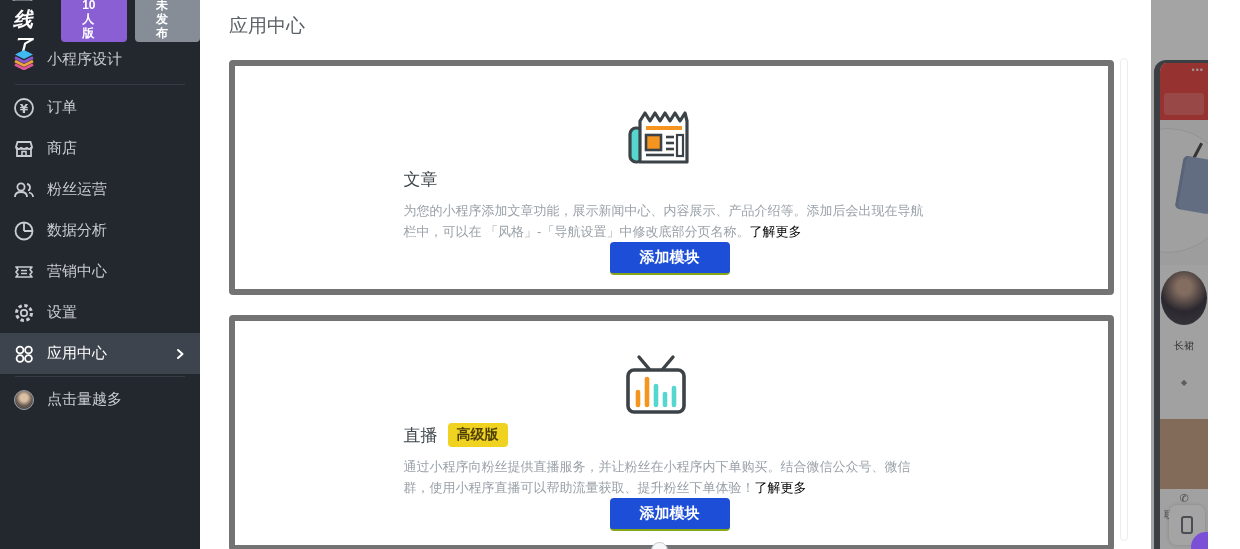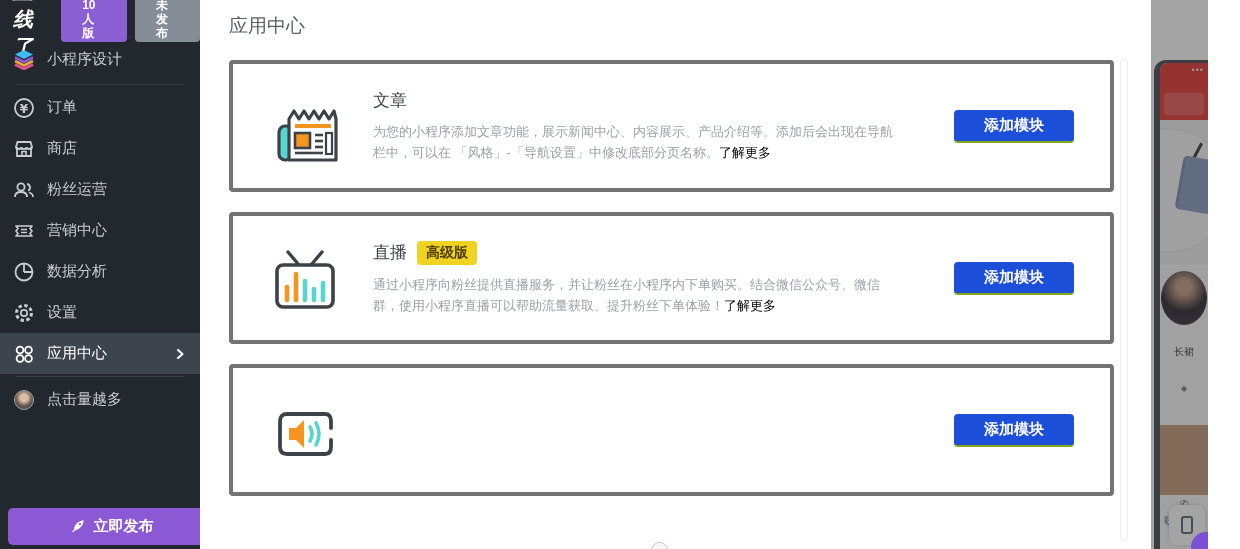--- a/index.html
+++ b/index.html
@@ -18,21 +18,21 @@
   .menu-item .mi-icon { width:22px; height:22px; flex-shrink:0; display:flex; align-items:center; justify-content:center; }
   .menu-item.active { background:#3e444e; color:#fff; }
   .menu-item .chev { margin-left:auto; display:flex; }
   .divider { height:1px; background:#373c44; margin:2px 15px; }
   .publish-btn { position:absolute; left:8px; bottom:4px; width:208px; height:37px; background:#8a59d3; border:none; border-radius:5px; color:#fff; font-size:15px; font-weight:bold; display:flex; align-items:center; justify-content:center; gap:8px; cursor:pointer; font-family:inherit; }
   .avatar { width:20px; height:20px; border-radius:50%; border:1px solid #9aa0a8; background:radial-gradient(circle at 50% 38%, #d9bfa4 25%, #6b5d52 55%, #3a3f46 90%); }
 
   
   .main { width:951px; background:#fff; padding:13px 37px 0 29px; position:relative; }
   .page-title { font-size:19px; color:#5b6167; font-weight:normal; margin-bottom:21px; }
-  .card { border:4px solid #737373; border-radius:4px; margin-bottom:20px; display:flex; align-items:center; padding:22px 36px 22px 32px; background:#fff; }
+  .card { border:6px solid #737373; border-radius:4px; margin-bottom:20px; display:flex; align-items:center; padding:22px 36px 14px 32px; background:#fff;flex-direction:column; }
   .card-icon { width:80px; height:80px; flex-shrink:0; margin-right:28px; }
   .card-body { width:532px; flex-shrink:0; }
   .card-title-row { display:flex; align-items:center; gap:10px; margin-bottom:9px; }
   .card-title { font-size:17px; color:#3f454b; }
   .pro-badge { background:#f0d320; color:#4d3f06; font-size:14px; font-weight:bold; padding:3px 9px; border-radius:4px; }
   .card-desc { font-size:13px; color:#9aa1a8; line-height:21px; }
   .link { color:#000000; text-decoration:none; cursor:pointer; }
   .card-spacer { flex:1; }
   .add-btn { width:120px; height:33px; background:#1d4ed8; border:none; border-bottom:2px solid #84a81a; border-radius:4px; color:#fff; font-size:15px; font-weight:bold; cursor:pointer; flex-shrink:0; font-family:inherit; }
   .scrollbar { position:absolute; right:23px; top:58px; bottom:8px; width:8px; border:1px solid #ededed; border-radius:4px; background:#fff; }
@@ -42,21 +42,21 @@
   .preview { width:57px; flex-shrink:0; position:relative; background:#fff; overflow:hidden; }
   .phone { position:absolute; left:3px; top:60px; right:0; bottom:0; background:#fbfbfb; border-left:6px solid #50555a; border-top:3px solid #50555a; border-top-left-radius:12px; overflow:hidden; }
   .pv-header { height:57px; background:#e8433c; position:relative; }
   .pv-dots { position:absolute; top:2px; right:4px; color:rgba(255,255,255,.85); font-size:9px; letter-spacing:1px; }
   .pv-search { position:absolute; left:4px; right:4px; bottom:5px; height:22px; background:rgba(255,255,255,.2); border-radius:3px; }
   .pv-shop { height:145px; background:#f4f4f4; position:relative; overflow:hidden; }
   .pv-circle { position:absolute; left:-55px; top:8px; width:125px; height:125px; border-radius:50%; border:1px solid #e3e3e3; background:#f8f8f8; }
   .pv-hanger { position:absolute; right:10px; top:22px; width:3px; height:22px; background:#454545; transform:rotate(28deg); }
   .pv-shirt { position:absolute; right:-7px; top:38px; width:36px; height:54px; background:#93a3c4; border-radius:5px; transform:rotate(10deg); box-shadow:inset 3px 0 0 #8494b6; }
   .pv-model { width:46px; height:54px; margin:6px auto 0; border-radius:50%; background:radial-gradient(circle at 50% 30%, #c9a48c 16%, #35303a 55%, #4a4550 90%); }
-  .pv-label { text-align:center; font-size:10px; color:#3e3e3e; margin-top:20px; }
+  .pv-label { text-align:center; font-size:10px; color:#3e3e3e; margin-top:14px; }
   .pv-sep { height:30px; display:flex; align-items:center; justify-content:center; color:#8a8a8a; font-size:8px; margin-top:14px; }
   .pv-tan { height:70px; background:#c8a083; margin-top:22px; }
   .pv-contact { text-align:center; margin-top:3px; color:#6a6a6a; }
   .pv-contact .glyph { font-size:11px; display:block; }
   .pv-contact .txt { font-size:10px; display:block; margin-top:3px; }
   .pv-device-box { position:absolute; left:9px; right:3px; bottom:4px; height:40px; background:#fff; border-radius:8px; box-shadow:0 0 4px rgba(0,0,0,.18); display:flex; align-items:center; justify-content:center; }
   .pv-device-icon { width:12px; height:18px; border:2px solid #6a6f75; border-radius:3px; }
   .pv-fab { position:absolute; right:-13px; bottom:-13px; width:30px; height:30px; border-radius:50%; background:#7b4fd6; z-index:6; }
   .pv-overlay { position:absolute; inset:0; background:rgba(28,28,30,.4); z-index:5; }
 </style>
@@ -113,36 +113,36 @@
         <path d="M14 5 Q17 5.5 17 8.5 Q17 11 15 11.5" fill="none" stroke="#c9cdd3" stroke-width="1.8"></path>
         <path d="M16 13.5 Q20 14.5 20 18" fill="none" stroke="#c9cdd3" stroke-width="1.8"></path>
       </svg>
     </span>
     <span>粉丝运营</span>
   </div>
 
   <div class="menu-item">
     <span class="mi-icon">
       <svg width="22" height="22" viewBox="0 0 22 22">
+        <circle cx="11" cy="11" r="8.5" fill="none" stroke="#c9cdd3" stroke-width="1.8"></circle>
+        <path d="M11 11 L11 2.5 M11 11 L19.5 11" fill="none" stroke="#c9cdd3" stroke-width="1.8"></path>
+      </svg>
+    </span>
+    <span>数据分析</span>
+  </div>
+
+  <div class="menu-item">
+    <span class="mi-icon">
+      <svg width="22" height="22" viewBox="0 0 22 22">
         <path d="M3 6 H19 L17 8.5 L19 11 L17 13.5 L19 16 H3 L5 13.5 L3 11 L5 8.5 Z" fill="none" stroke="#c9cdd3" stroke-width="1.7" stroke-linejoin="round"></path>
         <line x1="8" y1="9.5" x2="14" y2="9.5" stroke="#c9cdd3" stroke-width="1.5"></line>
         <line x1="8" y1="12.5" x2="14" y2="12.5" stroke="#c9cdd3" stroke-width="1.5"></line>
       </svg>
     </span>
     <span>营销中心</span>
-  </div>
-
-  <div class="menu-item">
-    <span class="mi-icon">
-      <svg width="22" height="22" viewBox="0 0 22 22">
-        <circle cx="11" cy="11" r="8.5" fill="none" stroke="#c9cdd3" stroke-width="1.8"></circle>
-        <path d="M11 11 L11 2.5 M11 11 L19.5 11" fill="none" stroke="#c9cdd3" stroke-width="1.8"></path>
-      </svg>
-    </span>
-    <span>数据分析</span>
   </div>
 
   <div class="menu-item">
     <span class="mi-icon">
       <svg width="22" height="22" viewBox="0 0 22 22">
         <circle cx="11" cy="11" r="7.5" fill="none" stroke="#c9cdd3" stroke-width="3" stroke-dasharray="3.4 2.5"></circle>
         <circle cx="11" cy="11" r="3.2" fill="none" stroke="#c9cdd3" stroke-width="1.7"></circle>
       </svg>
     </span>
     <span>设置</span>
@@ -167,30 +167,20 @@
 
   <div class="divider"></div>
 
   <div class="menu-item">
     <span class="mi-icon">
         <span class="avatar"></span>
       </span>
     <span>点击量越多</span>
   </div>
 
-  <button class="publish-btn">
-    <span>
-      <svg width="15" height="15" viewBox="0 0 16 16">
-        <path d="M3.5 12.5 C3 9 6 3.5 13.5 2.5 C13 9.5 7.5 12.8 4 13 Z" fill="#fff"></path>
-        <circle cx="9.5" cy="6.5" r="1.3" fill="#8a59d3"></circle>
-        <path d="M2 14.5 L4.5 12" stroke="#fff" stroke-width="1.4" stroke-linecap="round"></path>
-      </svg>
-    </span>
-    <span>立即发布</span>
-  </button>
 </nav>
 
 <main class="main">
   <h1 class="page-title">应用中心</h1>
 
   <section class="card">
     <div class="card-icon">
       <svg width="80" height="80" viewBox="0 0 80 80">
         <rect x="14" y="40" width="13" height="34" rx="6" fill="#55d6cf" stroke="#3c4348" stroke-width="3.2"></rect>
         <path d="M24 74 L24 33 L29 25 L34 33 L39 25 L44 33 L49 25 L54 33 L59 25 L64 33 L69 25 L71 33 L71 74 Z" fill="#ffffff" stroke="#3c4348" stroke-width="3.2" stroke-linejoin="round"></path>

